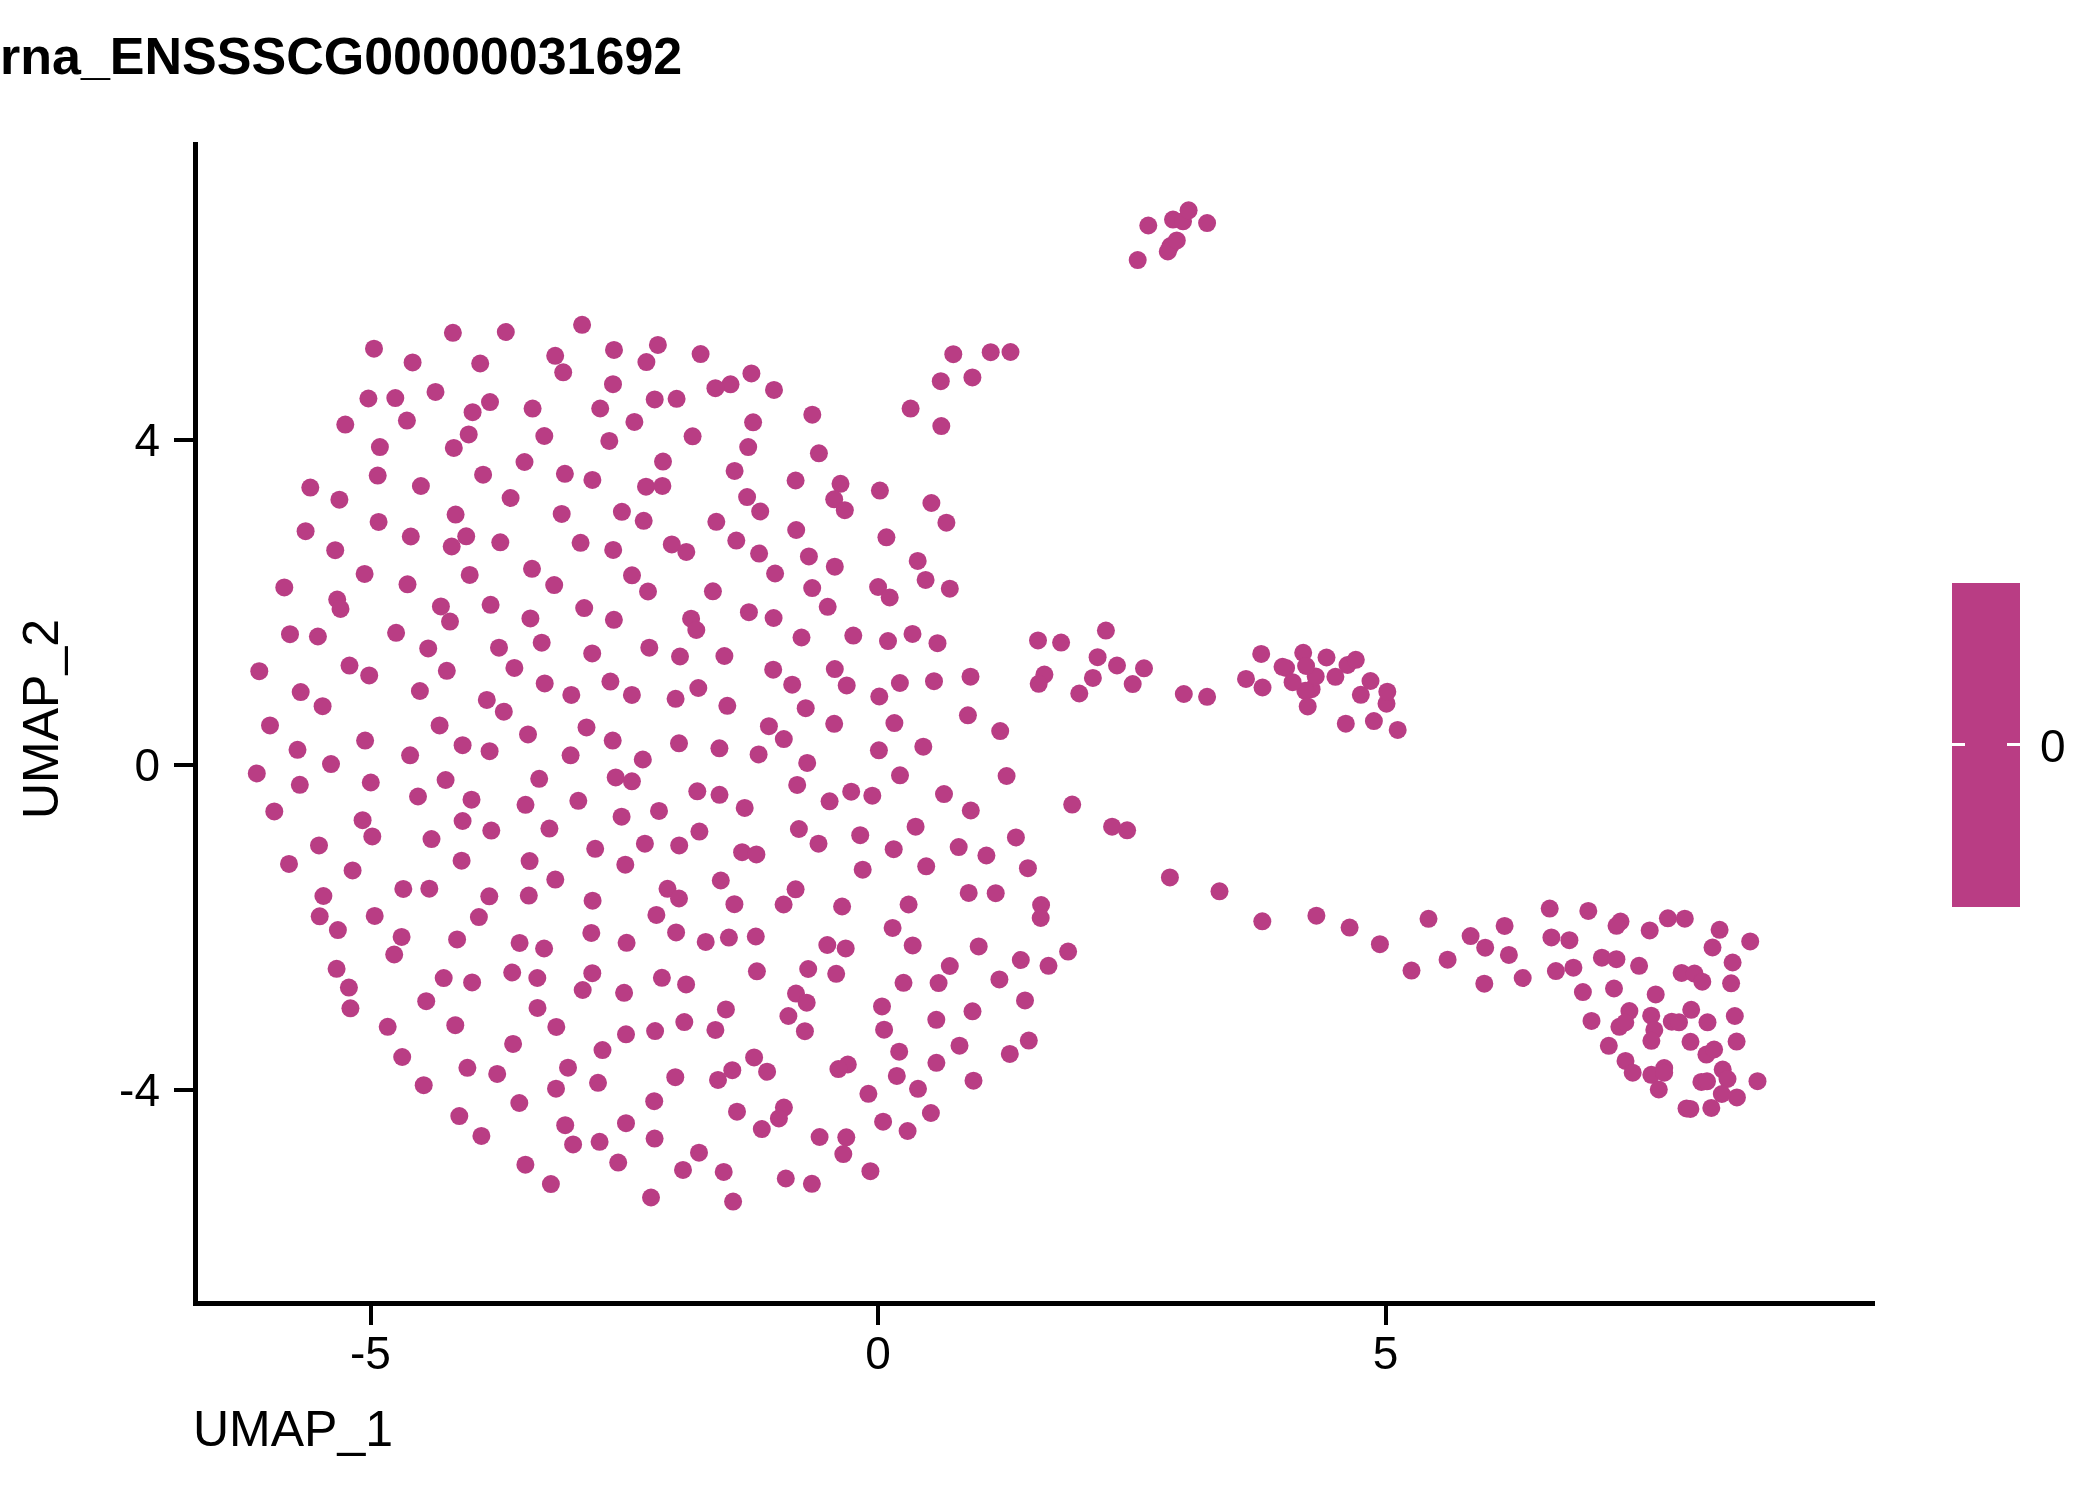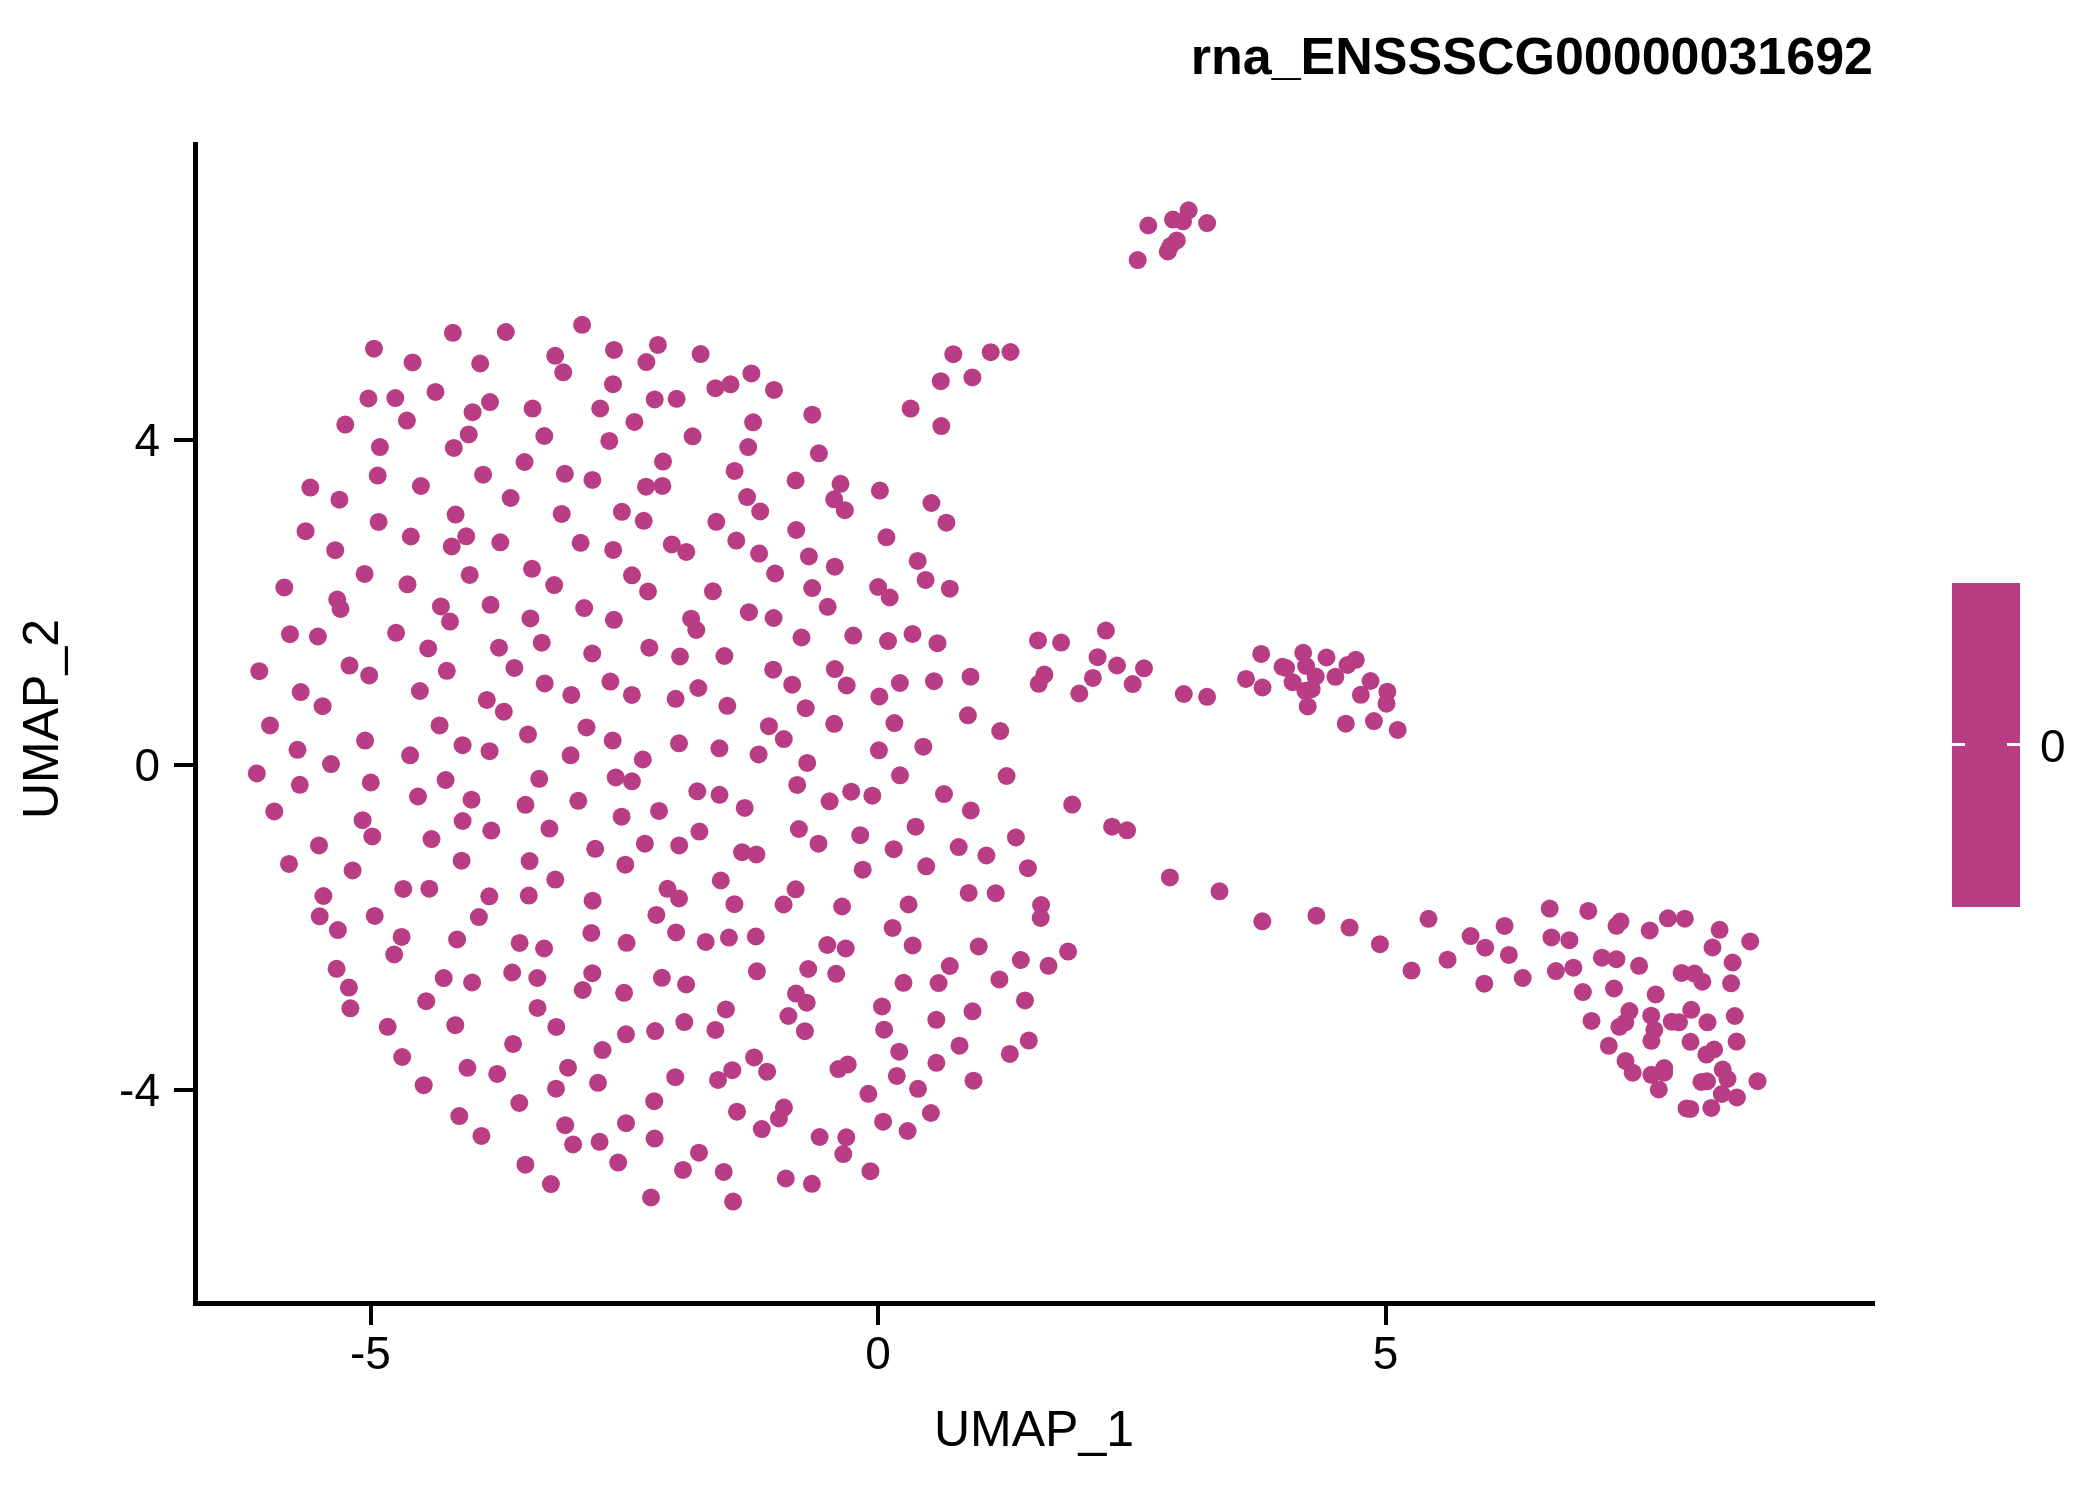--- a/index.html
+++ b/index.html
@@ -13,21 +13,21 @@
     height: 1500px;
     background: #ffffff;
     font-family: "Liberation Sans", sans-serif;
     overflow: hidden;
   }
   #plot-title {
     position: absolute;
     left: 0;
     top: 26px;
     width: 1873px;
-    text-align: right;
+    text-align: left;
     font-size: 52px;
     font-weight: bold;
     color: #000000;
     letter-spacing: 0px;
     white-space: nowrap;
   }
   
   #y-spine {
     position: absolute;
     left: 193px;
@@ -75,21 +75,20 @@
     color: #000000;
     line-height: 1;
     white-space: nowrap;
     width: 120px;
   }
   #x-axis-label {
     position: absolute;
     left: 193px;
     top: 1400px;
     width: 1682px;
-    text-align: center;
     font-size: 50px;
     color: #000000;
   }
   #y-axis-label {
     position: absolute;
     left: -119px;
     top: 690px;
     width: 320px;
     text-align: center;
     font-size: 50px;

